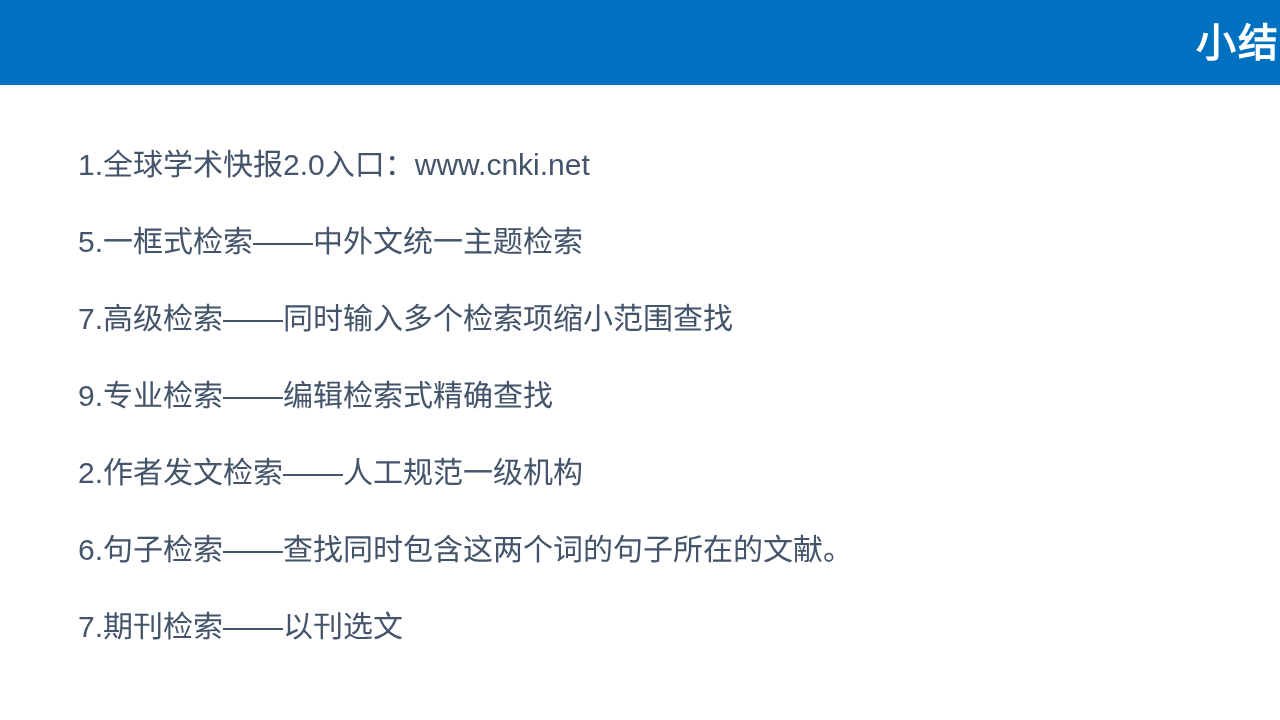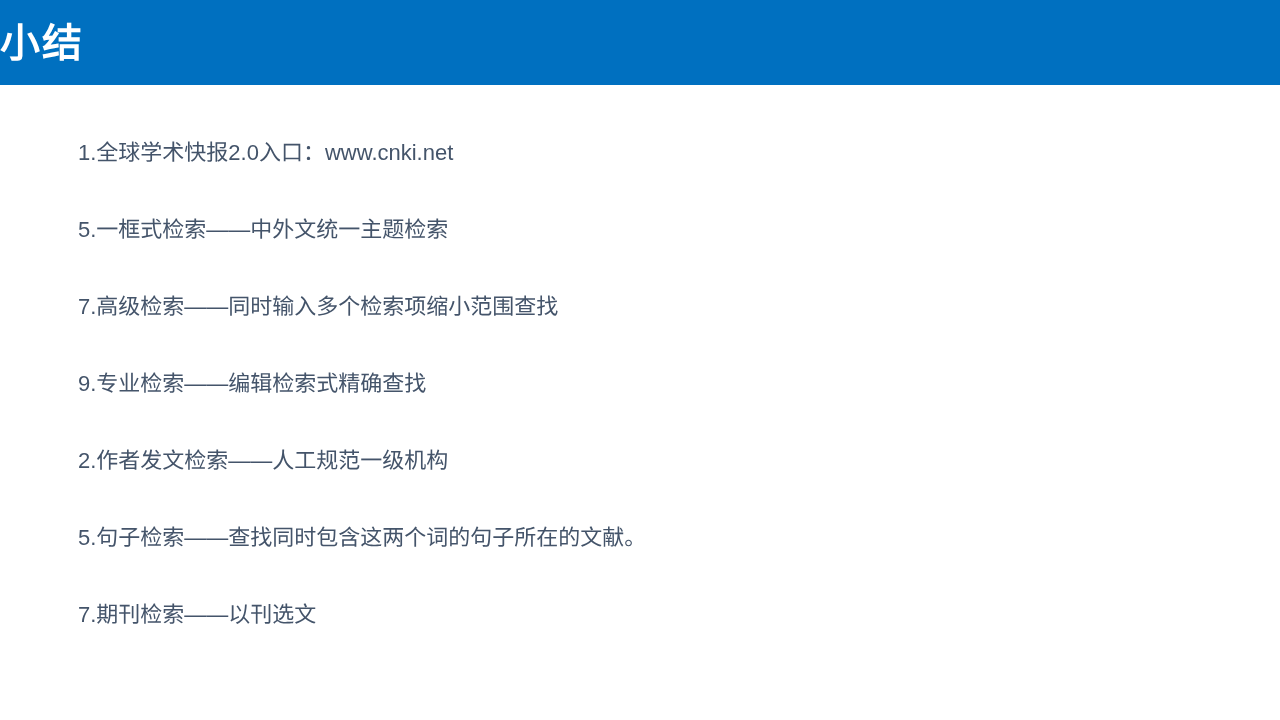--- a/index.html
+++ b/index.html
@@ -19,21 +19,21 @@
   
   #title-banner {
     position: absolute;
     left: 0;
     top: 0;
     width: 1280px;
     height: 85px;
     background: #0070C0;
     display: flex;
     align-items: center;
-    justify-content: flex-start;
+    justify-content: flex-end;
     box-sizing: border-box;
   }
   #slide-title {
     color: #FFFFFF;
     font-size: 40px;
     font-weight: bold;
     letter-spacing: 2px;
     line-height: 1;
     white-space: nowrap;
     text-align: center;
@@ -51,24 +51,24 @@
     box-sizing: border-box;
     padding: 48px 60px 0 78px;
   }
   .summary-list {
     list-style: none;
     margin: 0;
     padding: 0;
   }
   .summary-item {
     color: #44546A;
-    font-size: 22px;
+    font-size: 30px;
     line-height: 40px;
     height: 40px;
-    margin: 0 0 37px 0;
+    margin: 12px 0 37px 0;
     white-space: nowrap;
     letter-spacing: 0px;
   }
   .summary-item:last-child {
     margin-bottom: 0;
   }
 </style>
 </head>
 <body>
 
@@ -76,16 +76,16 @@
   <h1 id="slide-title">小结</h1>
 </div>
 
 <div id="content-body">
   <ul class="summary-list">
     <li class="summary-item">1.全球学术快报2.0入口：www.cnki.net</li>
     <li class="summary-item">5.一框式检索——中外文统一主题检索</li>
     <li class="summary-item">7.高级检索——同时输入多个检索项缩小范围查找</li>
     <li class="summary-item">9.专业检索——编辑检索式精确查找</li>
     <li class="summary-item">2.作者发文检索——人工规范一级机构</li>
-    <li class="summary-item">5.句子检索——查找同时包含这两个词的句子所在的文献。</li>
+    <li class="summary-item">6.句子检索——查找同时包含这两个词的句子所在的文献。</li>
     <li class="summary-item">7.期刊检索——以刊选文</li>
   </ul>
 </div>
 
 </body></html>

